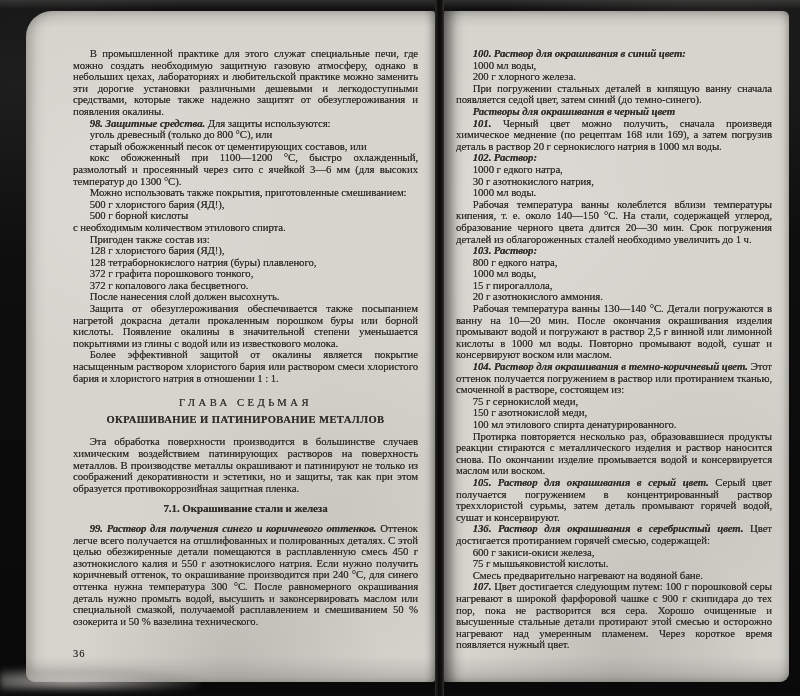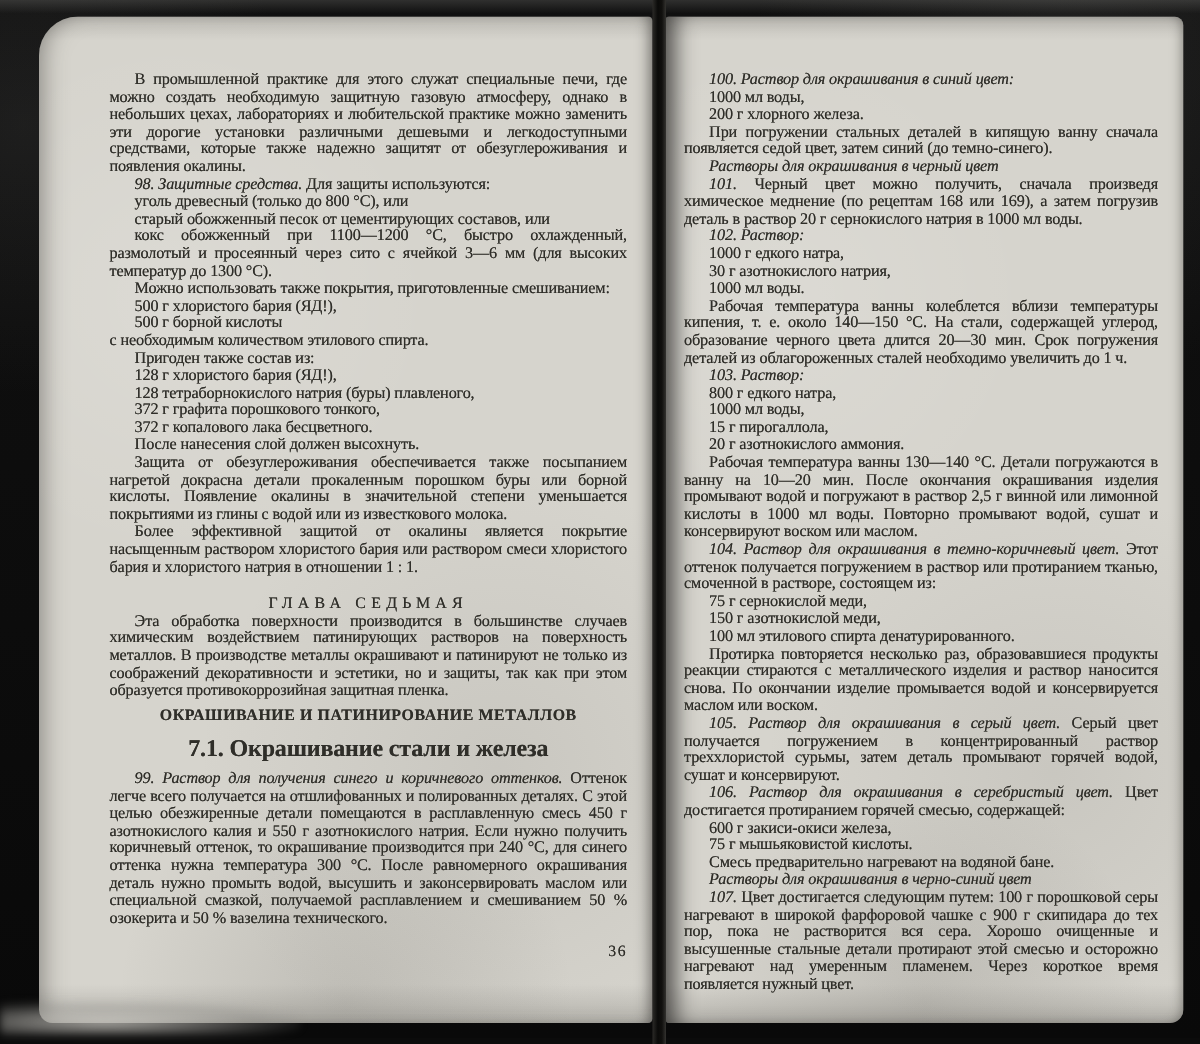--- a/index.html
+++ b/index.html
@@ -87,26 +87,26 @@
     text-align: center; text-indent: 0;
     font-weight: bold;
     letter-spacing: 0.4px;
     margin-top: 5px; margin-bottom: 11px;
     font-size: 10.6px;
   }
   .blk.h-section {
     text-align: center; text-indent: 0;
     font-weight: bold;
     margin: 9px 0 8px;
-    font-size: 16px;
+    font-size: 11px;
   }
-  .blk i { font-style: italic; }
+  .blk i { font-style: italic; font-weight: bold; }
   .page-number {
-    text-align: right;
-    margin-top: 11px;
+    text-align: left;
+    margin-top: 21px;
     font-size: 10.5px;
     letter-spacing: 1px;
   }
 </style>
 </head>
 <body>
 
 <div class="scan">
 
   <div class="gutter"></div>
@@ -125,22 +125,22 @@
           <p class="blk flush">с необходимым количеством этилового спирта.</p>
           <p class="blk p">Пригоден также состав из:</p>
           <p class="blk p">128 г хлористого бария (ЯД!),</p>
           <p class="blk p">128 тетраборнокислого натрия (буры) плавленого,</p>
           <p class="blk p">372 г графита порошкового тонкого,</p>
           <p class="blk p">372 г копалового лака бесцветного.</p>
           <p class="blk p">После нанесения слой должен высохнуть.</p>
           <p class="blk p">Защита от обезуглероживания обеспечивается также посыпанием нагретой докрасна детали прокаленным порошком буры или борной кислоты. Появление окалины в значительной степени уменьшается покрытиями из глины с водой или из известкового молока.</p>
           <p class="blk p">Более эффективной защитой от окалины является покрытие насыщенным раствором хлористого бария или раствором смеси хлористого бария и хлористого натрия в отношении 1 : 1.</p>
           <p class="blk h-chapter">ГЛАВА СЕДЬМАЯ</p>
+          <p class="blk h-title">ОКРАШИВАНИЕ И ПАТИНИРОВАНИЕ МЕТАЛЛОВ</p>
           <p class="blk p">Эта обработка поверхности производится в большинстве случаев химическим воздействием патинирующих растворов на поверхность металлов. В производстве металлы окрашивают и патинируют не только из соображений декоративности и эстетики, но и защиты, так как при этом образуется противокоррозийная защитная пленка.</p>
-          <p class="blk h-title">ОКРАШИВАНИЕ И ПАТИНИРОВАНИЕ МЕТАЛЛОВ</p>
           <p class="blk h-section">7.1. Окрашивание стали и железа</p>
           <p class="blk p"><i>99. Раствор для получения синего и коричневого оттенков.</i> Оттенок легче всего получается на отшлифованных и полированных деталях. С этой целью обезжиренные детали помещаются в расплавленную смесь 450 г азотнокислого калия и 550 г азотнокислого натрия. Если нужно получить коричневый оттенок, то окрашивание производится при 240 °С, для синего оттенка нужна температура 300 °С. После равномерного окрашивания деталь нужно промыть водой, высушить и законсервировать маслом или специальной смазкой, получаемой расплавлением и смешиванием 50 % озокерита и 50 % вазелина технического.</p>
         </div>
       <div class="page-number">36</div>
     </div>
   </div>
 
   <div class="page page-right">
     <div class="page-content">
       <div>
@@ -160,25 +160,24 @@
           <p class="blk p">1000 мл воды,</p>
           <p class="blk p">15 г пирогаллола,</p>
           <p class="blk p">20 г азотнокислого аммония.</p>
           <p class="blk p">Рабочая температура ванны 130—140 °С. Детали погружаются в ванну на 10—20 мин. После окончания окрашивания изделия промывают водой и погружают в раствор 2,5 г винной или лимонной кислоты в 1000 мл воды. Повторно промывают водой, сушат и консервируют воском или маслом.</p>
           <p class="blk p"><i>104. Раствор для окрашивания в темно-коричневый цвет.</i> Этот оттенок получается погружением в раствор или протиранием тканью, смоченной в растворе, состоящем из:</p>
           <p class="blk p">75 г сернокислой меди,</p>
           <p class="blk p">150 г азотнокислой меди,</p>
           <p class="blk p">100 мл этилового спирта денатурированного.</p>
           <p class="blk p">Протирка повторяется несколько раз, образовавшиеся продукты реакции стираются с металлического изделия и раствор наносится снова. По окончании изделие промывается водой и консервируется маслом или воском.</p>
           <p class="blk p"><i>105. Раствор для окрашивания в серый цвет.</i> Серый цвет получается погружением в концентрированный раствор треххлористой сурьмы, затем деталь промывают горячей водой, сушат и консервируют.</p>
-          <p class="blk p"><i>106. Раствор для окрашивания в серебристый цвет.</i> Цвет достигается протиранием горячей смесью, содержащей:</p>
+          <p class="blk p"><i>136. Раствор для окрашивания в серебристый цвет.</i> Цвет достигается протиранием горячей смесью, содержащей:</p>
           <p class="blk p">600 г закиси-окиси железа,</p>
           <p class="blk p">75 г мышьяковистой кислоты.</p>
           <p class="blk p">Смесь предварительно нагревают на водяной бане.</p>
-          <p class="blk p"><i>Растворы для окрашивания в черно-синий цвет</i></p>
           <p class="blk p"><i>107.</i> Цвет достигается следующим путем: 100 г порошковой серы нагревают в широкой фарфоровой чашке с 900 г скипидара до тех пор, пока не растворится вся сера. Хорошо очищенные и высушенные стальные детали протирают этой смесью и осторожно нагревают над умеренным пламенем. Через короткое время появляется нужный цвет.</p>
         </div>
 
     </div>
   </div>
 
   <div class="backing-streak"></div>
 
 </div>
 

